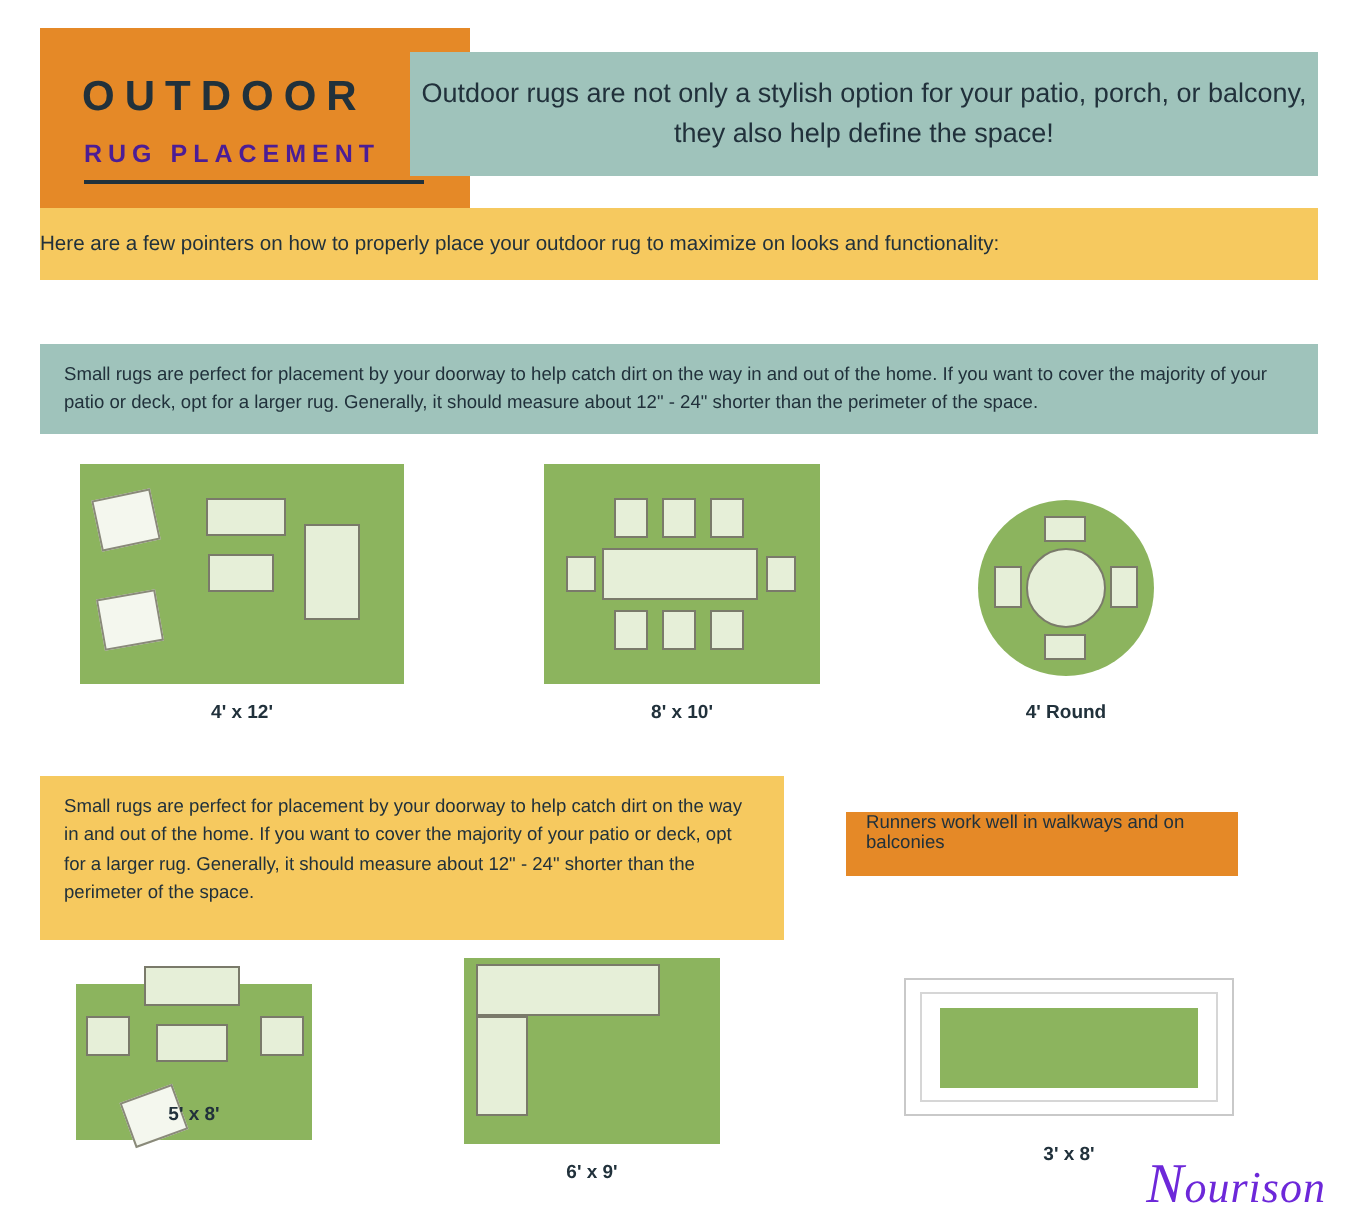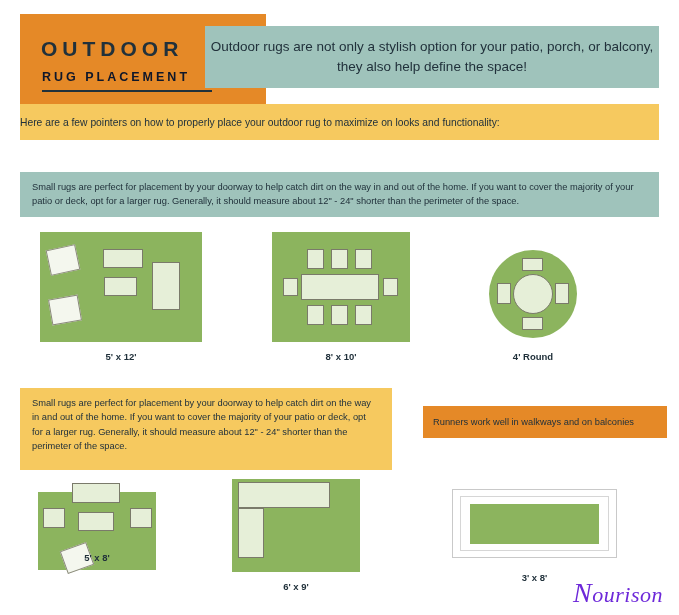--- a/index.html
+++ b/index.html
@@ -17,40 +17,39 @@
     background: #ffffff;
     overflow: hidden;
   }
   .abs { position: absolute; }
 
   
   .orange-header {
     left: 20px; top: 14px;
     width: 215px; height: 95px;
     background: #e58927;
-    padding-left: 31px;
   }
   .title-main {
     position: absolute;
     left: 21px; top: 24px;
     width: 185px;
     font-size: 21px;
     font-weight: bold;
     letter-spacing: 5px;
     color: #21313b;
     line-height: 1.05;
   }
   .title-sub {
     position: absolute;
     left: 22px; top: 56px;
     width: 185px;
     font-size: 12.5px;
     font-weight: bold;
     letter-spacing: 3px;
-    color: #0f172a;
+    color: #4c1d95;
   }
   .title-rule {
     position: absolute;
     left: 22px; top: 76px;
     width: 170px; height: 2px;
     background: #21313b;
   }
 
   .teal-banner {
     left: 205px; top: 26px;
@@ -105,24 +104,23 @@
     padding: 8px 14px 0 12px;
     box-sizing: border-box;
   }
   .yellow-note .txt {
     font-size: 9.3px;
     color: #21313b;
     line-height: 1.55;
   }
   .orange-note {
     left: 423px; top: 406px;
-    width: 244px; height: 32px;
+    width: 196px; height: 32px;
     background: #e58927;
     display: flex;
-    align-items: center;
     padding-left: 10px;
     box-sizing: border-box;
   }
   .orange-note .txt {
     font-size: 9.3px;
     color: #21313b;
   }
 
   
   .rug {
@@ -215,21 +213,21 @@
     <div class="abs rug" style="left:40px; top:232px; width:162px; height:110px;"></div>
 
     <div class="abs furn-white" style="left:48px; top:247px; width:30px; height:26px; transform:rotate(-12deg);"></div>
     <div class="abs furn-white" style="left:50px; top:297px; width:30px; height:26px; transform:rotate(-10deg);"></div>
 
     <div class="abs furn" style="left:104px; top:277px; width:33px; height:19px;"></div>
 
     <div class="abs furn" style="left:103px; top:249px; width:40px; height:19px;"></div>
 
     <div class="abs furn" style="left:152px; top:262px; width:28px; height:48px;"></div>
-    <div class="caption" style="left:40px; top:351px; width:162px;">5' x 12'</div>
+    <div class="caption" style="left:40px; top:351px; width:162px;">4' x 12'</div>
   </div>
 
   <div>
     <div class="abs rug" style="left:272px; top:232px; width:138px; height:110px;"></div>
 
     <div class="abs furn" style="left:301px; top:274px; width:78px; height:26px;"></div>
 
     <div class="abs furn" style="left:307px; top:249px; width:17px; height:20px;"></div>
     <div class="abs furn" style="left:331px; top:249px; width:17px; height:20px;"></div>
     <div class="abs furn" style="left:355px; top:249px; width:17px; height:20px;"></div>

